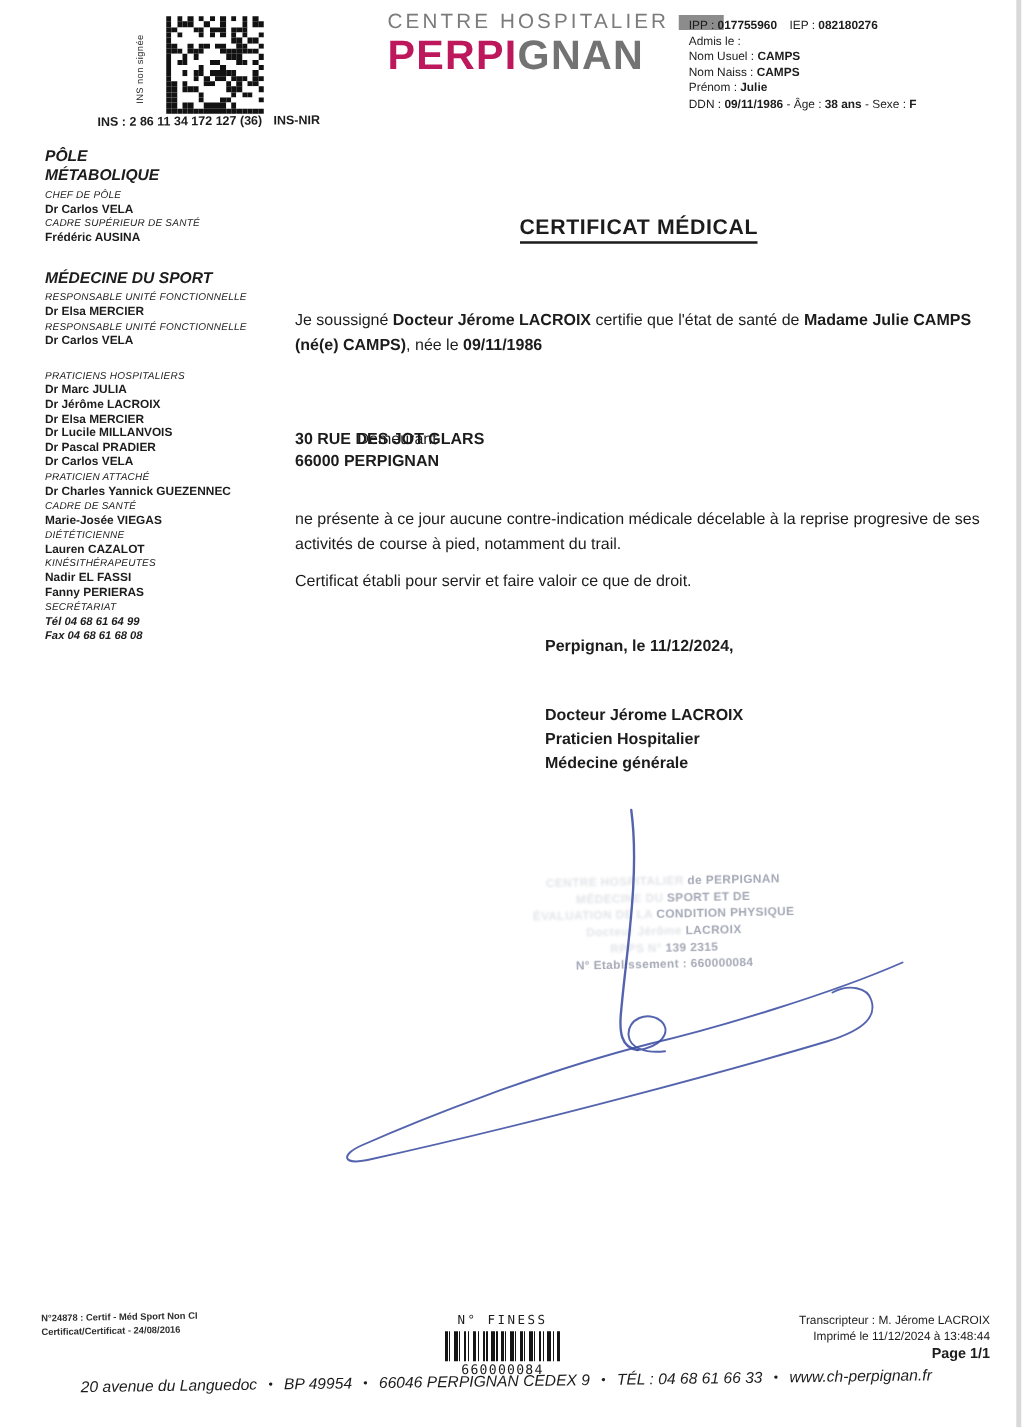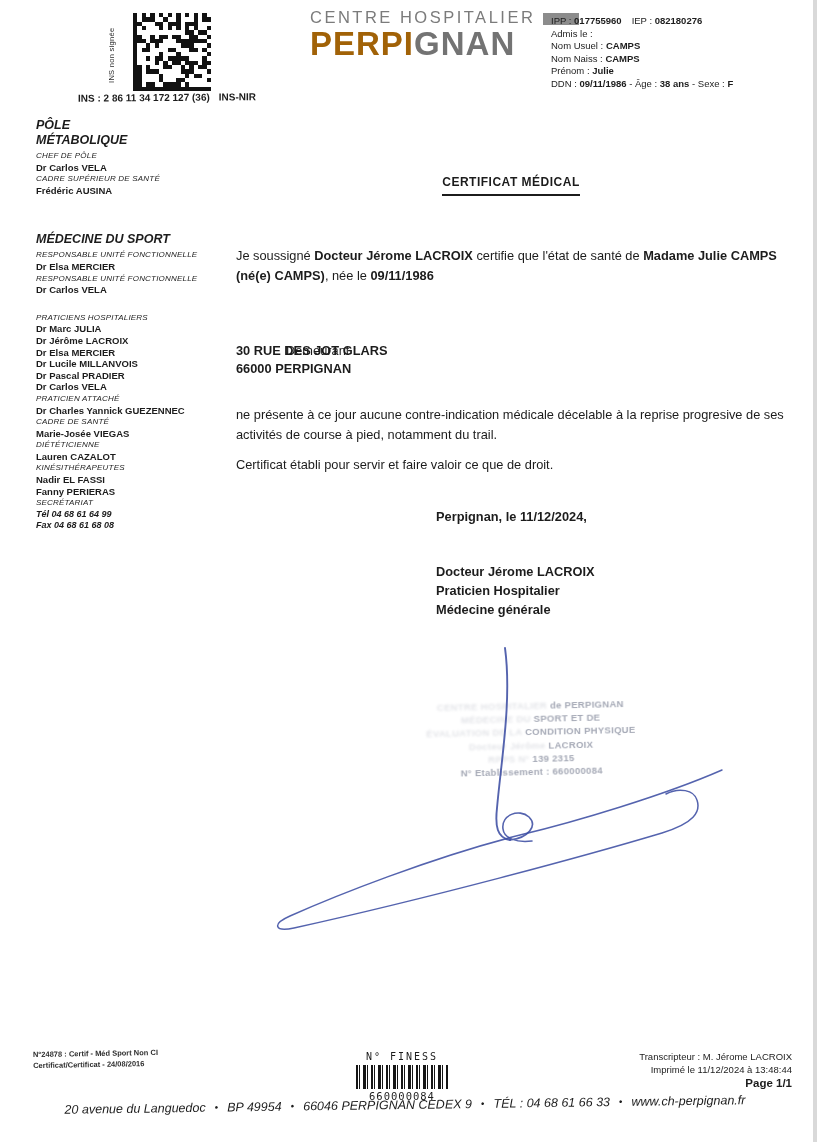--- a/index.html
+++ b/index.html
@@ -16,40 +16,40 @@
   .qb{background:#121212;} .qw{background:#ffffff;}
   .ins-caption{position:absolute;left:78px;top:92px;font-size:10px;font-weight:bold;
                white-space:nowrap;transform:rotate(-.5deg);}
   .ins-caption .nir{margin-left:9px;}
 
   
   .logo{position:absolute;left:310px;top:8px;width:260px;}
   .logo-top{font-size:16.5px;letter-spacing:2.5px;color:#7b7b7b;white-space:nowrap;}
   .logo-accent{display:inline-block;width:36px;height:12px;background:#8c8c8c;margin-left:8px;vertical-align:middle;}
   .logo-main{font-size:33px;font-weight:bold;letter-spacing:1px;line-height:34px;white-space:nowrap;}
-  .logo-main .dark{color:#a16207;} .logo-main .light{color:#737373;}
+  .logo-main .dark{color:#be185d;} .logo-main .light{color:#737373;}
 
   
   .patient{position:absolute;left:551px;top:15px;font-size:9.5px;line-height:12.6px;width:250px;}
   .patient .pb{font-weight:bold;}
   .patient .gap{margin-left:10px;text-align:right;}
 
   
   .sidebar{position:absolute;left:36px;top:118px;width:178px;}
   .sh{font-size:12.5px;font-weight:bold;font-style:italic;line-height:15px;margin-bottom:2px;}
   .sh.narrow{width:100px;}
   .sr{font-size:8px;font-style:italic;line-height:11.6px;letter-spacing:.2px;}
   .sn{font-size:9.5px;font-weight:bold;line-height:11.6px;}
   .sc{font-size:9px;font-style:italic;font-weight:bold;line-height:11.6px;}
-  .g1{margin-top:36px;} .g2{margin-top:16px;}
+  .g1{margin-top:19px;} .g2{margin-top:16px;}
 
   
   .main{position:absolute;left:228px;top:0;width:566px;font-size:12.8px;line-height:19.5px;}
   .title-wrap{position:absolute;top:172px;width:100%;text-align:center;}
-  .cert-title{display:inline-block;font-size:12px;font-weight:bold;letter-spacing:.5px;
+  .cert-title{display:inline-block;font-size:17px;font-weight:bold;letter-spacing:.5px;
               border-bottom:2px solid #1c1c1c;padding-bottom:1px;}
   .p1{position:absolute;top:246px;left:8px;width:548px;}
   .p1 b,.addr,.date-line,.signer{font-weight:bold;}
   .demeurant{position:absolute;top:309px;left:58px;margin-top:32px;}
   .addr{position:absolute;top:342px;left:8px;line-height:18px;}
   .p2{position:absolute;top:405px;left:8px;width:548px;}
   .p3{position:absolute;top:455px;left:8px;width:548px;}
   .date-line{position:absolute;top:507px;left:208px;}
   .signer{position:absolute;top:562px;left:208px;line-height:19px;}
 

